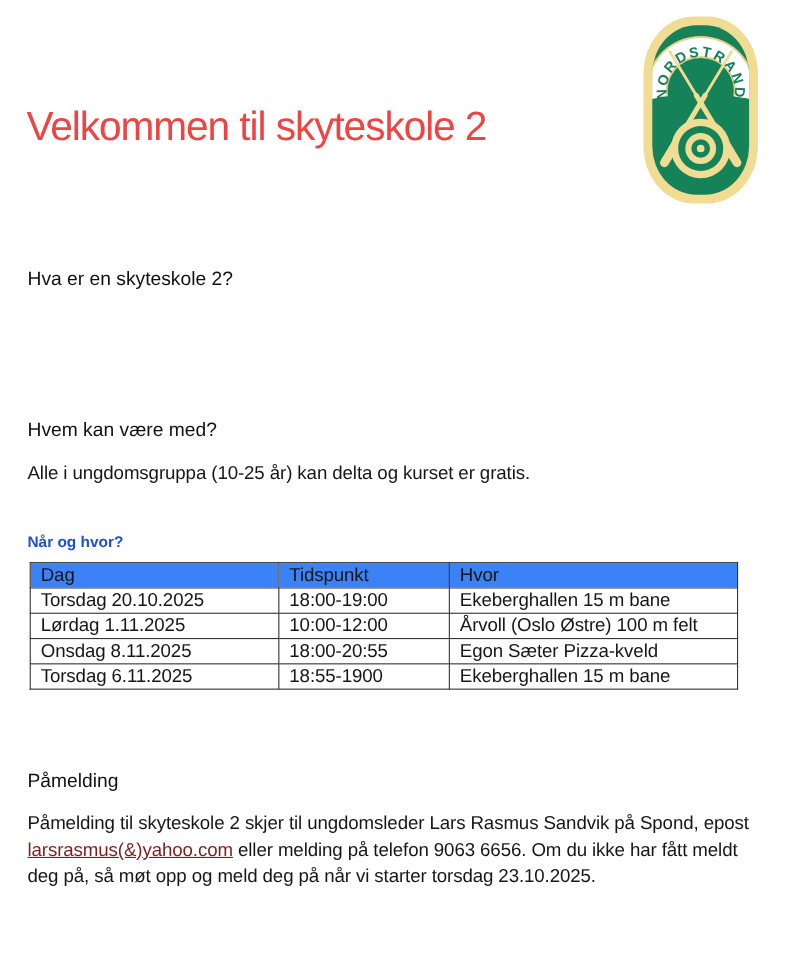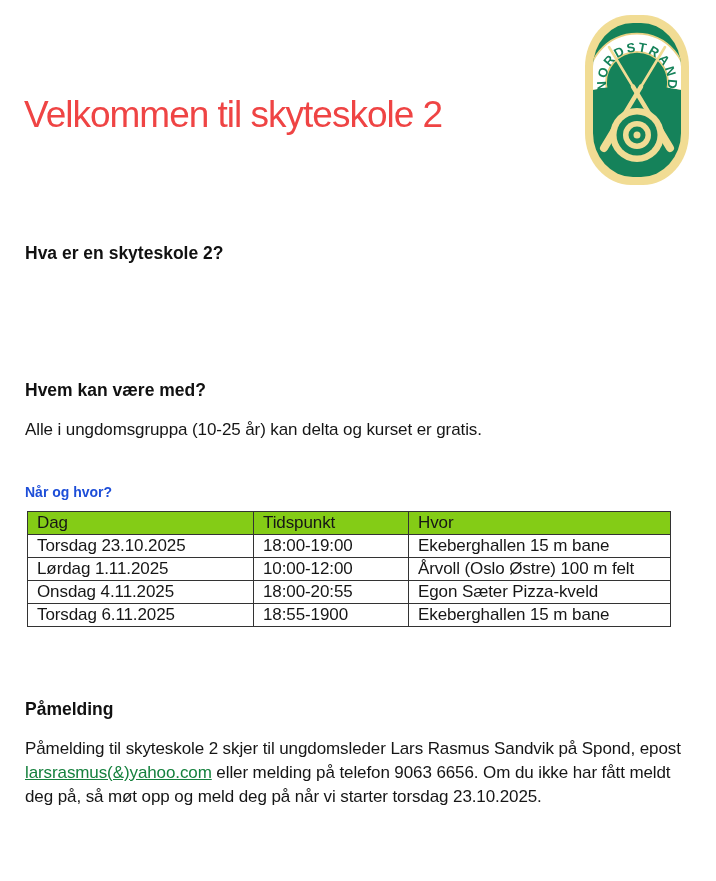--- a/index.html
+++ b/index.html
@@ -32,21 +32,21 @@
     font-size: 17px;
     line-height: 24px;
     letter-spacing: -0.1px;
     color: #161616;
   }
   .intro  { position: absolute; left: 25px; top: 142px; width: 545px; }
   .h2 {
     position: absolute;
     left: 25px;
     font-size: 17.5px;
-    font-weight: 700;
+    font-weight: 400;
     color: #111;
     white-space: nowrap;
   }
   .h-what   { top: 243px; }
   .p-what   { position: absolute; left: 25px; top: 281px; width: 642px; }
   .h-who    { top: 380px; }
   .p-who    { position: absolute; left: 25px; top: 418px; width: 642px; }
   .h-when   { position: absolute; left: 25px; top: 484px; font-size: 14px; font-weight: 700; color: #1d4ed8; }
 
   table.schedule {
@@ -62,29 +62,29 @@
     border: 1px solid #333;
     height: 23px;
     padding: 0 0 0 9px;
     text-align: left;
     font-weight: 400;
     letter-spacing: -0.1px;
     white-space: nowrap;
     overflow: hidden;
     vertical-align: middle;
   }
-  table.schedule thead th { background: #84cc16; }
+  table.schedule thead th { background: #3b82f6; }
   col.c-dag  { width: 226px; }
   col.c-tid  { width: 155px; }
   col.c-hvor { width: 262px; }
 
   .h-signup { top: 699px; }
   .p-signup { position: absolute; left: 25px; top: 737px; width: 670px; }
   a.email-link {
-    color: #15803d;
+    color: #7f1d1d;
     text-decoration: underline;
     cursor: pointer;
   }
 </style>
 </head>
 <body>
 
 <div class="page">
 
   <svg class="logo" viewBox="0 0 106 172" aria-hidden="true">
@@ -143,31 +143,31 @@
     </colgroup>
     <thead>
       <tr>
         <th>Dag</th>
         <th>Tidspunkt</th>
         <th>Hvor</th>
       </tr>
     </thead>
     <tbody>
       <tr>
-        <td>Torsdag 23.10.2025</td>
+        <td>Torsdag 20.10.2025</td>
         <td>18:00-19:00</td>
         <td>Ekeberghallen 15 m bane</td>
       </tr>
       <tr>
         <td>Lørdag 1.11.2025</td>
         <td>10:00-12:00</td>
         <td>Årvoll (Oslo Østre) 100 m felt</td>
       </tr>
       <tr>
-        <td>Onsdag 4.11.2025</td>
+        <td>Onsdag 8.11.2025</td>
         <td>18:00-20:55</td>
         <td>Egon Sæter Pizza-kveld</td>
       </tr>
       <tr>
         <td>Torsdag 6.11.2025</td>
         <td>18:55-1900</td>
         <td>Ekeberghallen 15 m bane</td>
       </tr>
     </tbody>
   </table>

